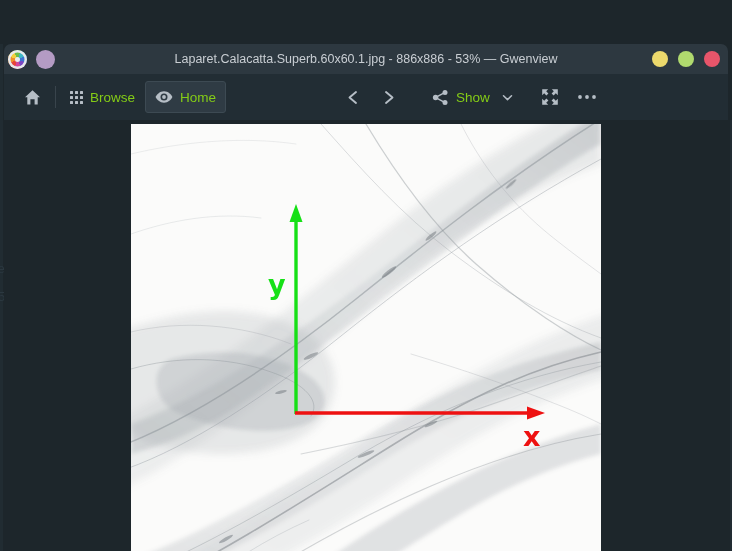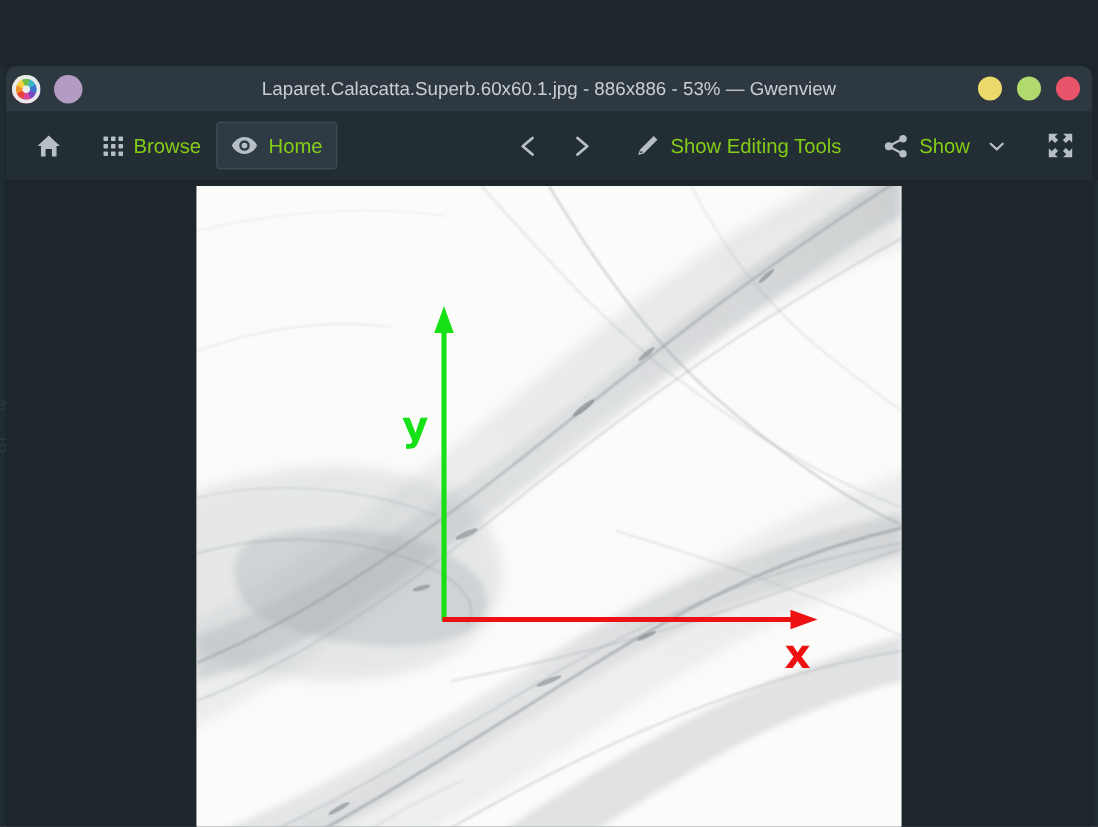--- a/index.html
+++ b/index.html
@@ -269,28 +269,20 @@
     <div class="tbar-item icon-only">
       <span>
         <svg width="17" height="17" viewBox="0 0 17 17">
           <polyline class="gs" stroke-width="1.9" stroke-linecap="round" stroke-linejoin="round" points="6,3 12.5,8.5 6,14"></polyline>
         </svg>
       </span>
     </div>
 
     <div class="tb-gap2"></div>
 
-    <div class="tbar-item">
-      <span>
-        <svg width="17" height="17" viewBox="0 0 17 17">
-          <path class="gl" d="M12.8 1.6 L15.3 4.1 L6.1 13.3 L2.5 14.4 L3.6 10.8 Z M4.3 11.4 L3.7 13.2 L5.5 12.6 Z"></path>
-        </svg>
-      </span>
-      <span>Show Editing Tools</span>
-    </div>
 
     <div class="tb-gap2"></div>
 
     <div class="tbar-item">
       <span>
         <svg width="17" height="17" viewBox="0 0 17 17">
           <circle class="gl" cx="13" cy="3.5" r="2.5"></circle>
           <circle class="gl" cx="13" cy="13.5" r="2.5"></circle>
           <circle class="gl" cx="3.6" cy="8.5" r="2.7"></circle>
           <line class="gs" stroke-width="1.5" x1="5.6" y1="7.3" x2="11.2" y2="4.4"></line>

